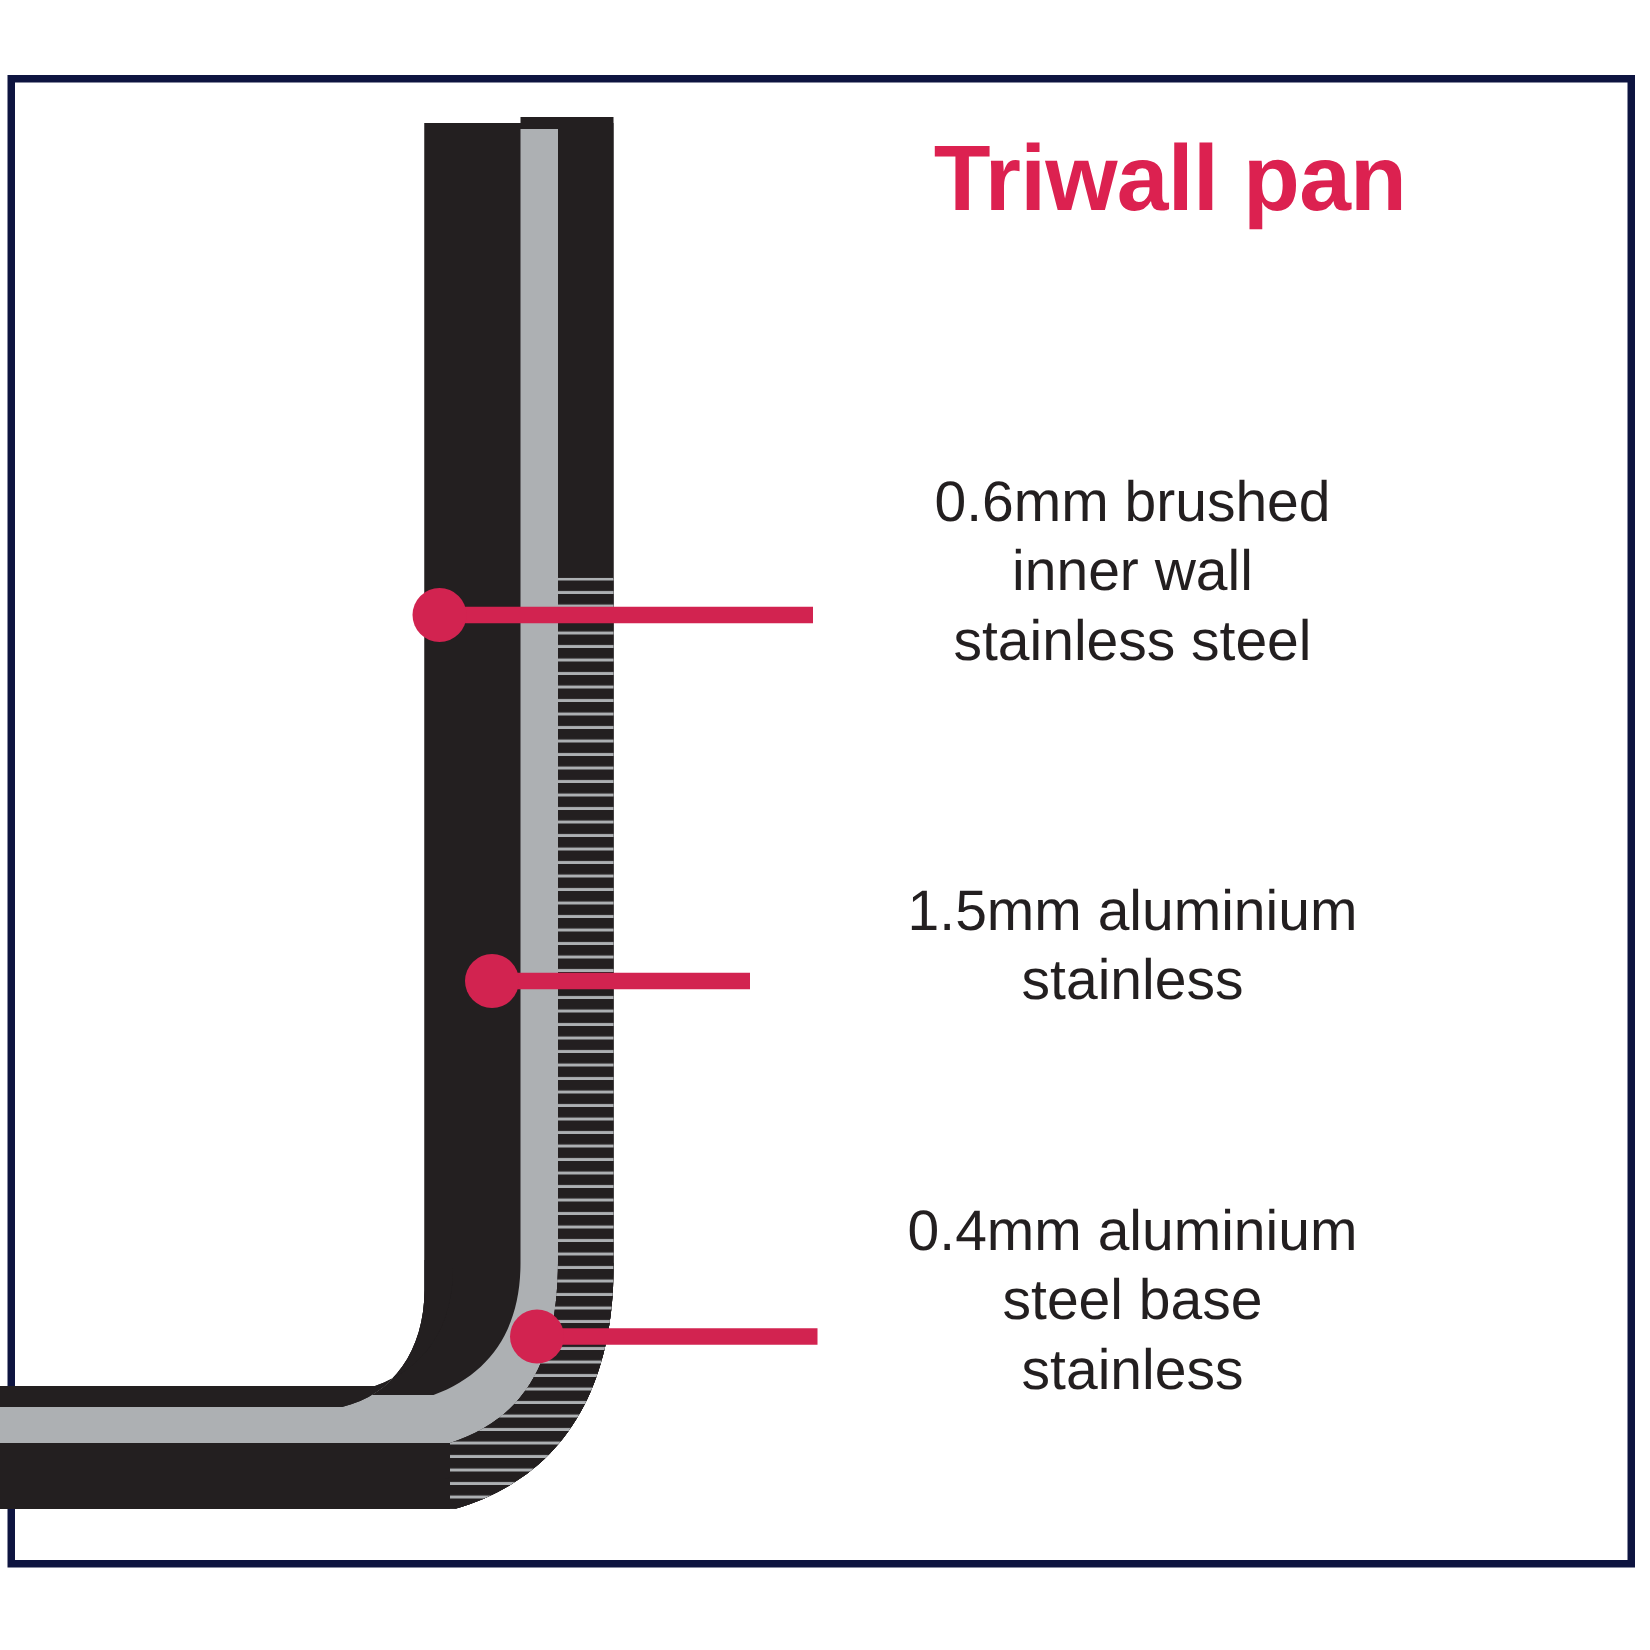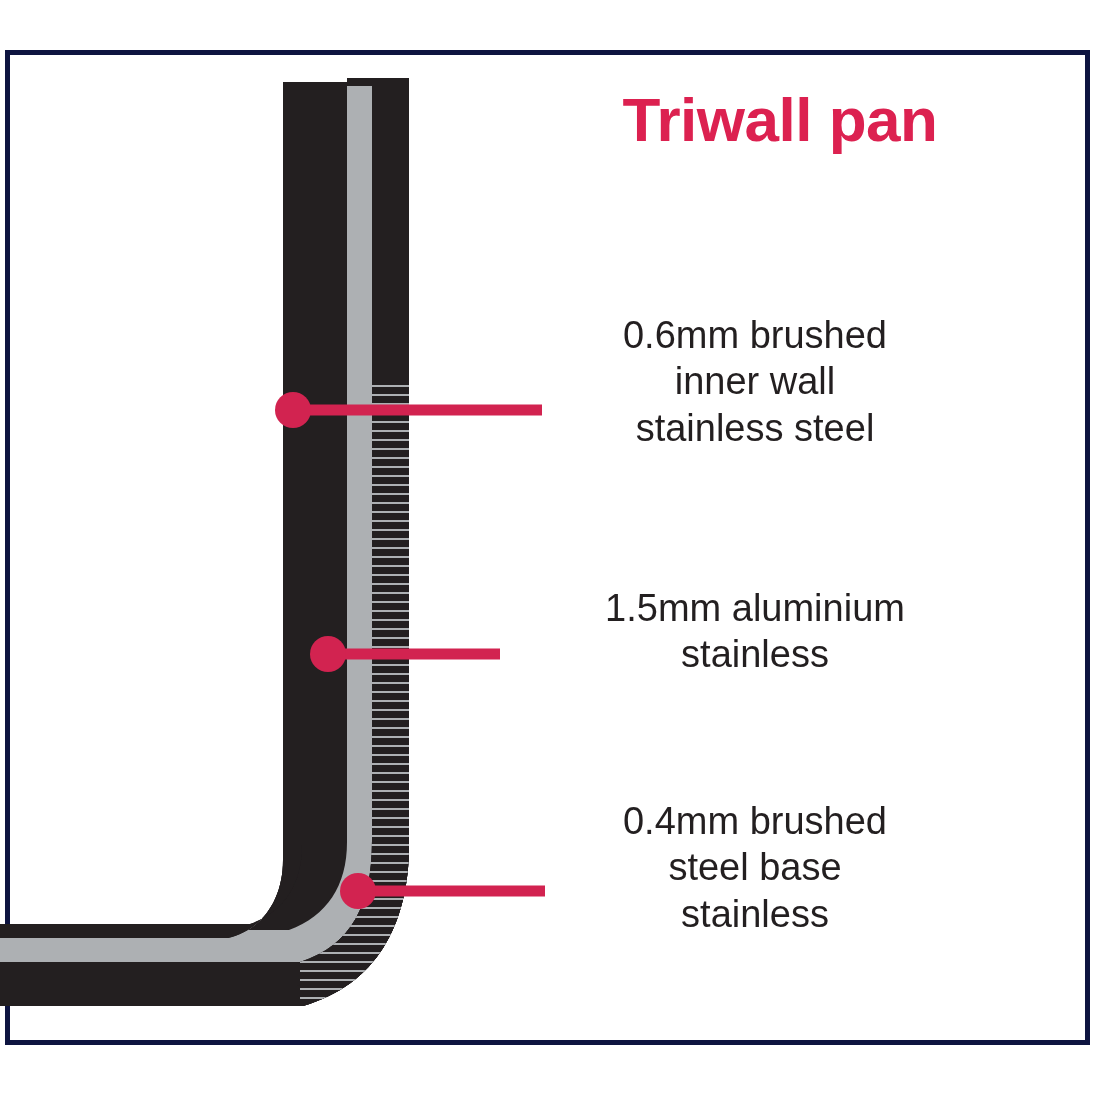--- a/index.html
+++ b/index.html
@@ -216,18 +216,18 @@
     <span class="ln">inner wall</span>
     <span class="ln">stainless steel</span>
   </div>
 
   <div class="callout-text" id="label-2">
     <span class="ln">1.5mm aluminium</span>
     <span class="ln">stainless</span>
   </div>
 
   <div class="callout-text" id="label-3">
-    <span class="ln">0.4mm brushed</span>
+    <span class="ln">0.4mm aluminium</span>
     <span class="ln">steel base</span>
     <span class="ln">stainless</span>
   </div>
 
 </div>
 
 </body></html>

